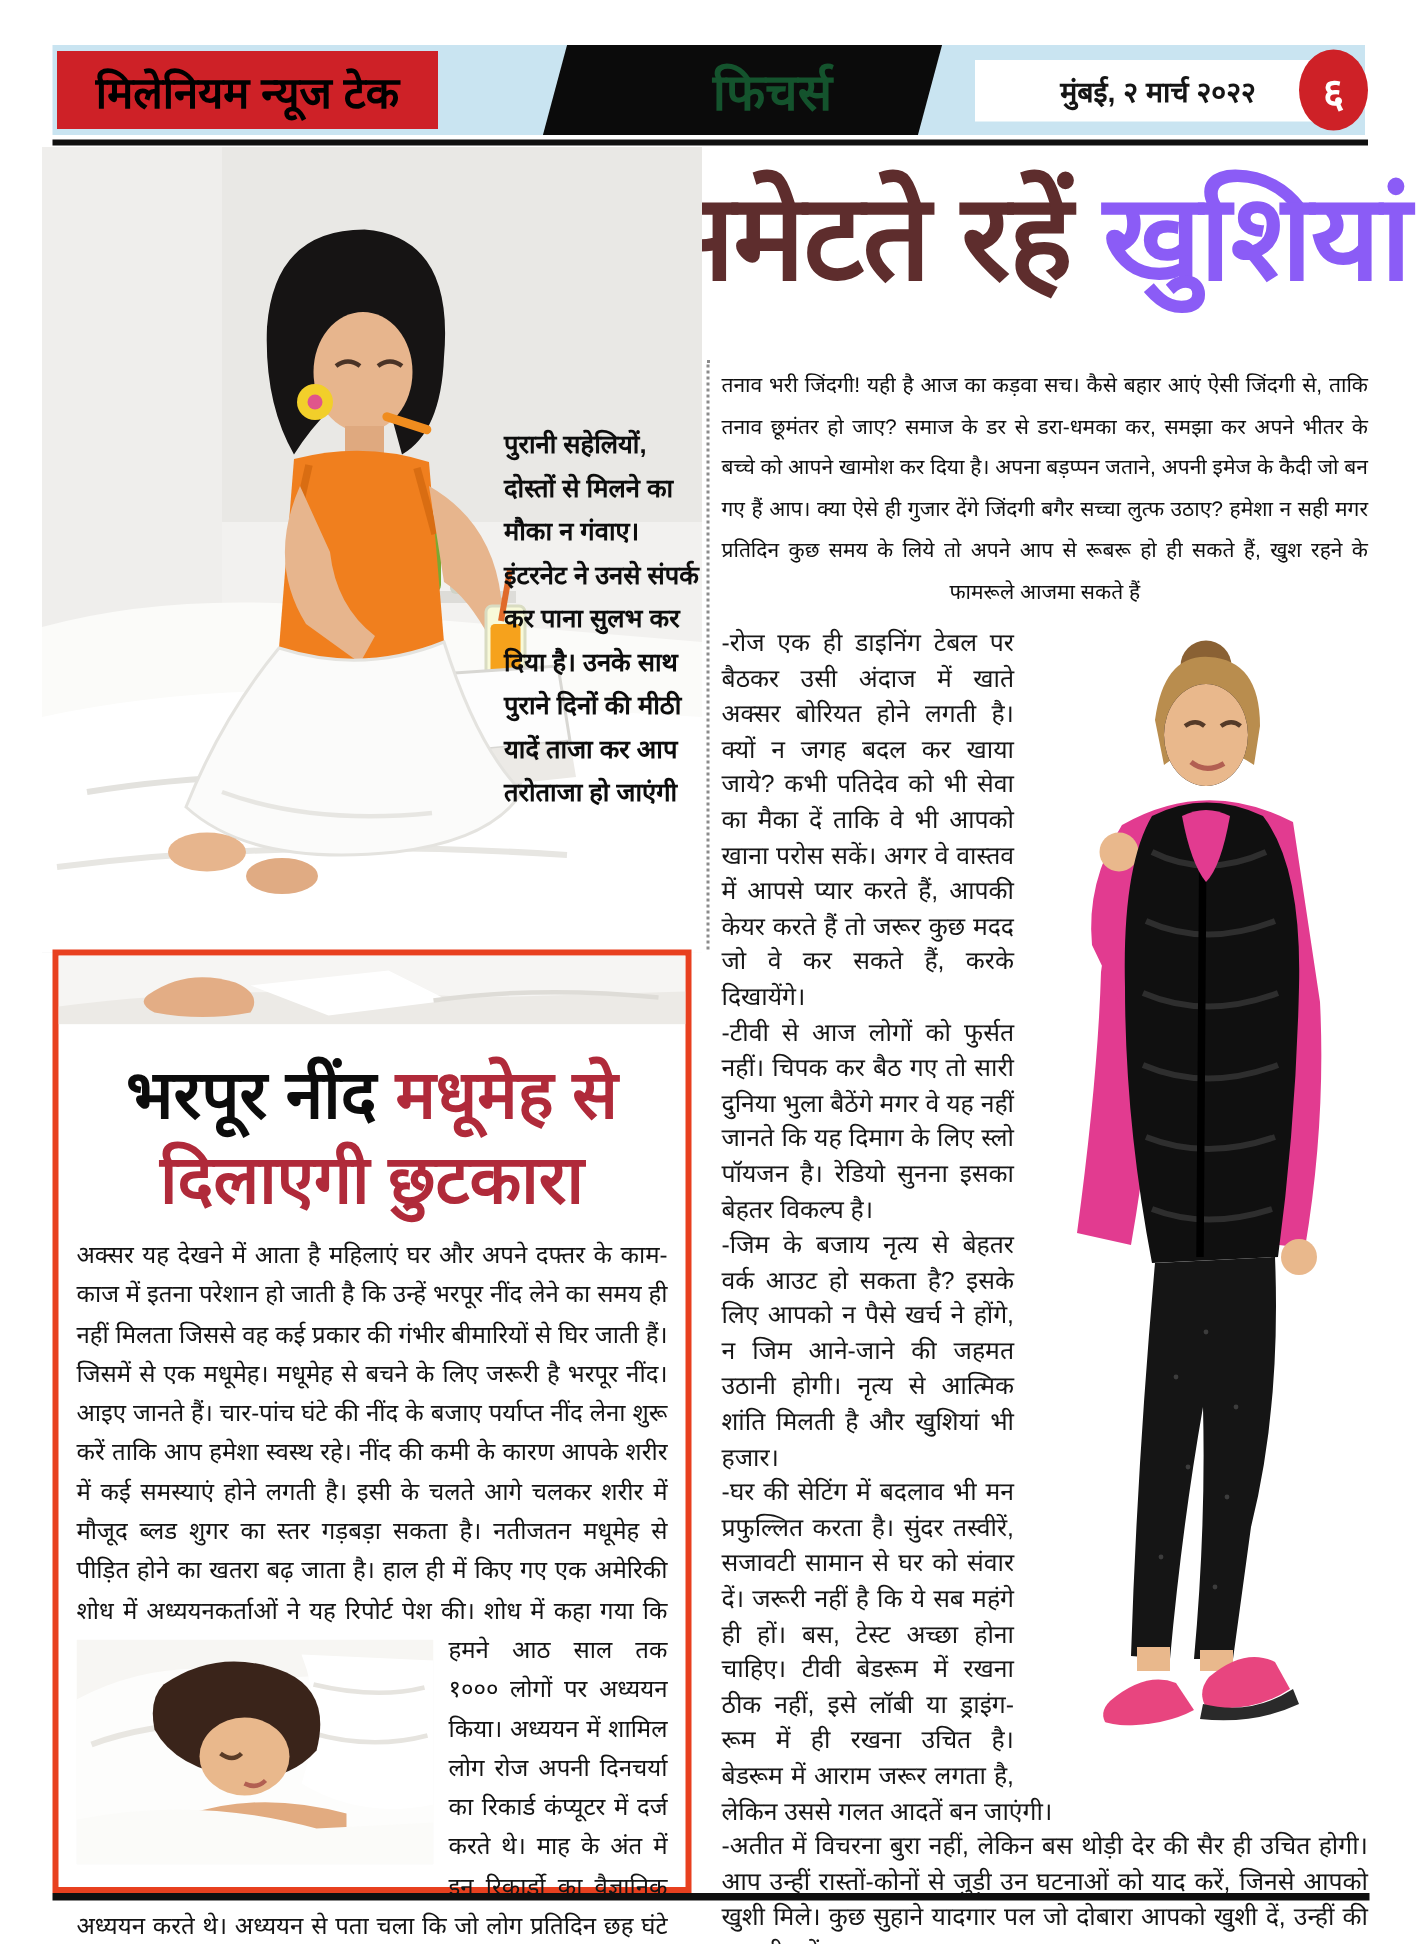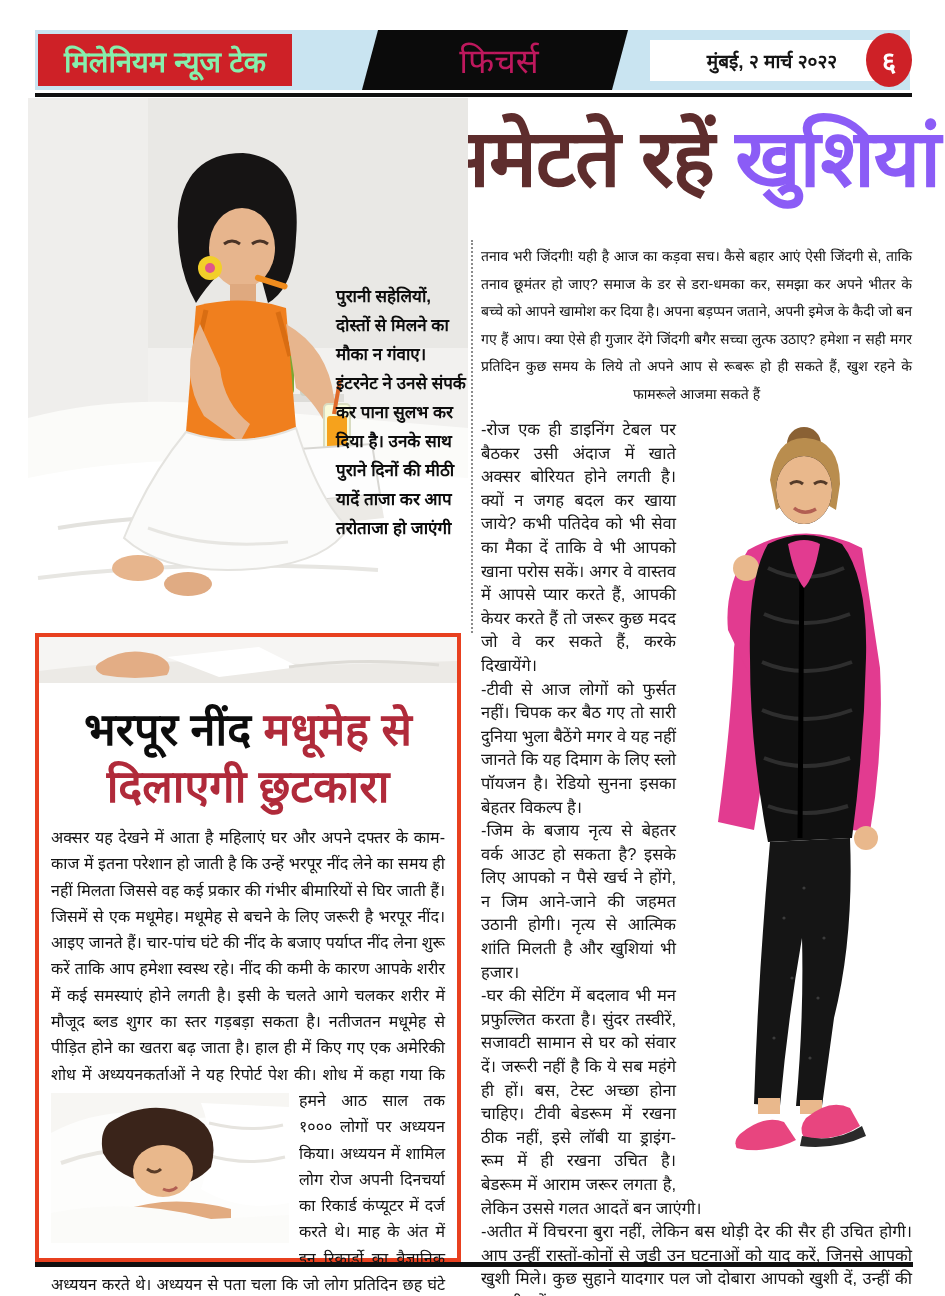--- a/index.html
+++ b/index.html
@@ -2,25 +2,25 @@
 <html><head>
 <meta charset="utf-8">
 <style>
   html,body{margin:0;padding:0;background:#ffffff;}
   *{box-sizing:border-box;}
   body{font-family:"Liberation Sans","DejaVu Sans",sans-serif;color:#151515;}
   .page{position:relative;width:945px;height:1296px;background:#ffffff;overflow:hidden;margin:0 auto;}
 
   
   .band{position:absolute;left:35px;top:30px;width:875px;height:60px;background:#c9e4f1;}
-  .masthead{position:absolute;left:38px;top:34px;width:254px;height:52px;background:#ce2127;color:#86efac;
+  .masthead{position:absolute;left:38px;top:34px;width:254px;height:52px;background:#ce2127;color:#000000;
             display:flex;align-items:center;justify-content:center;font-weight:bold;font-size:29px;white-space:nowrap;}
   .section-wrap{position:absolute;left:370px;top:30px;width:250px;height:60px;background:#0b0b0b;transform:skewX(-15deg);}
-  .section-label{position:absolute;left:374px;top:30px;width:250px;height:60px;display:flex;align-items:center;justify-content:center;
-                 color:#be185d;font-weight:normal;font-size:34px;}
+  .section-label{position:absolute;left:390px;top:30px;width:250px;height:60px;display:flex;align-items:center;justify-content:center;
+                 color:#14532d;font-weight:bold;font-size:34px;}
   .datebox{position:absolute;left:650px;top:40px;width:244px;height:41px;background:#fff;display:flex;align-items:center;justify-content:center;
            font-weight:bold;font-size:19px;white-space:nowrap;}
   .pagecircle{position:absolute;left:866px;top:33px;width:46px;height:54px;background:#ce2127;border-radius:50%;
               display:flex;align-items:center;justify-content:center;color:#fff;font-weight:bold;font-size:27px;}
   .header-rule{position:absolute;left:35px;top:93px;width:877px;height:4px;background:#101010;}
 
   
   .headline{position:absolute;left:290px;top:100px;width:650px;text-align:right;font-weight:bold;font-size:80px;line-height:118px;
             letter-spacing:-1px;white-space:nowrap;}
   .hl-1{color:#5e2d2d;} .hl-2{color:#8b5cf6;}

